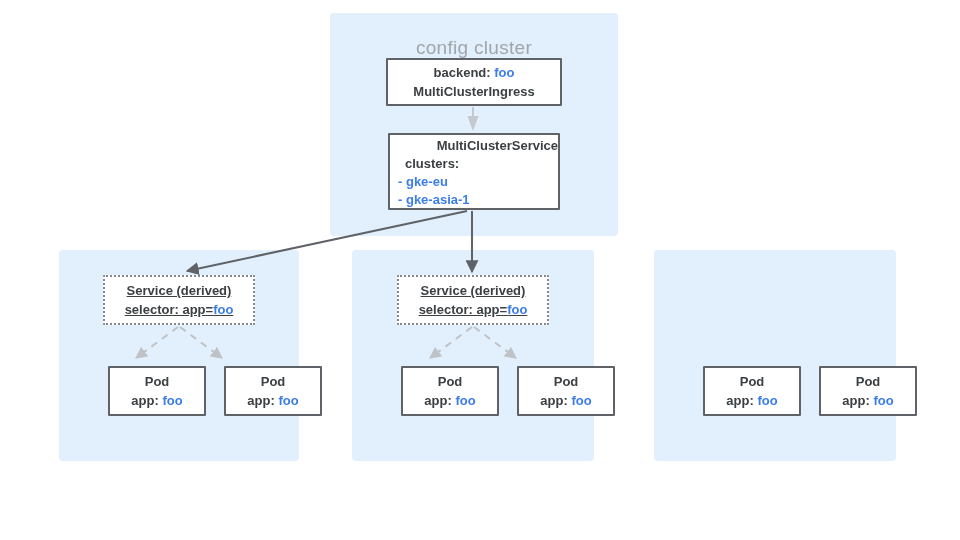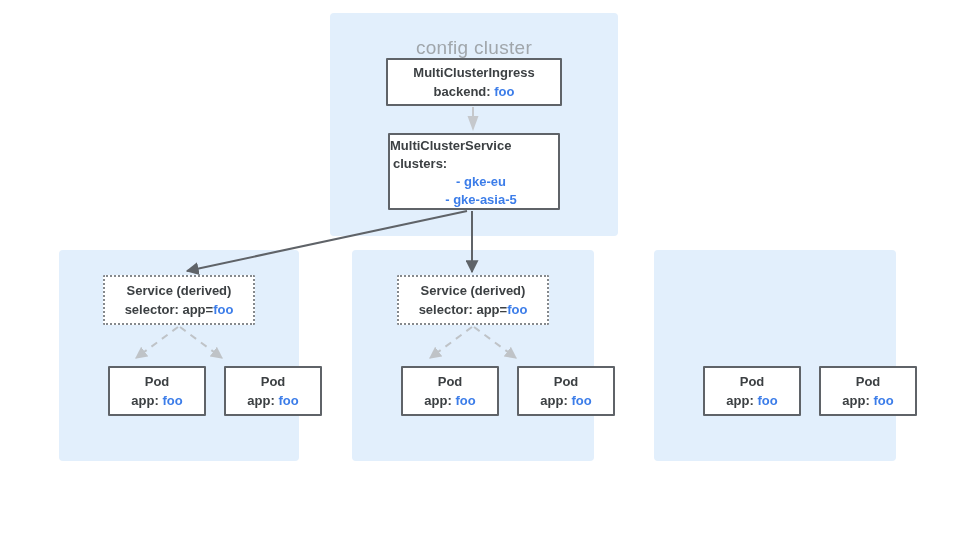--- a/index.html
+++ b/index.html
@@ -41,30 +41,31 @@
     border-radius: 1px;
   }
   .node.centered {
     display: flex;
     flex-direction: column;
     justify-content: center;
     text-align: center;
   }
   .node.dotted {
     border: 2px dotted #85898D;
+    text-decoration: underline;
   }
   .blue { color: #3C7DE9; }
   
   .config-panel   { left: 330px; top: 13px;  width: 288px; height: 223px; }
   .config-title   { top: 24px; }
   .mci-node       { left: 56px;  top: 45px;  width: 176px; height: 48px; }
   .mcs-node       { left: 58px;  top: 120px; width: 172px; height: 77px; padding-top: 2px; line-height: 18px; }
-  .mcs-line-center{ text-align: left; }
-  .mcs-line-left  { text-align: left; padding-left: 3px; }
-  .mcs-line-item  { text-align: center; padding-left: 14px; }
+  .mcs-line-center{ text-align: right; }
+  .mcs-line-left  { text-align: left; padding-left: 15px; }
+  .mcs-line-item  { text-align: left; padding-left: 8px; }
   
   .cluster-eu     { left: 59px;  top: 250px; width: 240px; height: 211px; }
   .cluster-asia1  { left: 352px; top: 250px; width: 242px; height: 211px; }
   .cluster-asia2  { left: 654px; top: 250px; width: 242px; height: 211px; }
   .cluster-name   { bottom: 10px; }
   .svc-node-eu    { left: 44px; top: 25px; width: 152px; height: 50px; }
   .svc-node-asia1 { left: 45px; top: 25px; width: 152px; height: 50px; }
   .pod-node       { top: 116px; width: 98px; height: 50px; margin-left: 32px; }
   .pod-left       { left: 17px; }
   .pod-right      { left: 133px; }
@@ -77,29 +78,29 @@
 </style>
 </head>
 <body>
 
 <div class="stage">
 
   <div class="panel config-panel">
     <div class="panel-title config-title">config cluster</div>
 
     <div class="node centered mci-node">
+      <div><span>backend: </span><span class="blue">foo</span></div>
       <div>MultiClusterIngress</div>
-      <div><span>backend: </span><span class="blue">foo</span></div>
     </div>
 
     <div class="node mcs-node">
       <div class="mcs-line-center">MultiClusterService</div>
       <div class="mcs-line-left">clusters:</div>
       <div class="mcs-line-item blue">- gke-eu</div>
-      <div class="mcs-line-item blue">- gke-asia-5</div>
+      <div class="mcs-line-item blue">- gke-asia-1</div>
     </div>
   </div>
 
   <div class="panel cluster-eu">
     <div class="node centered dotted svc-node-eu">
       <div>Service (derived)</div>
       <div><span>selector: app=</span><span class="blue">foo</span></div>
     </div>
 
     <div class="node centered pod-node pod-left">

